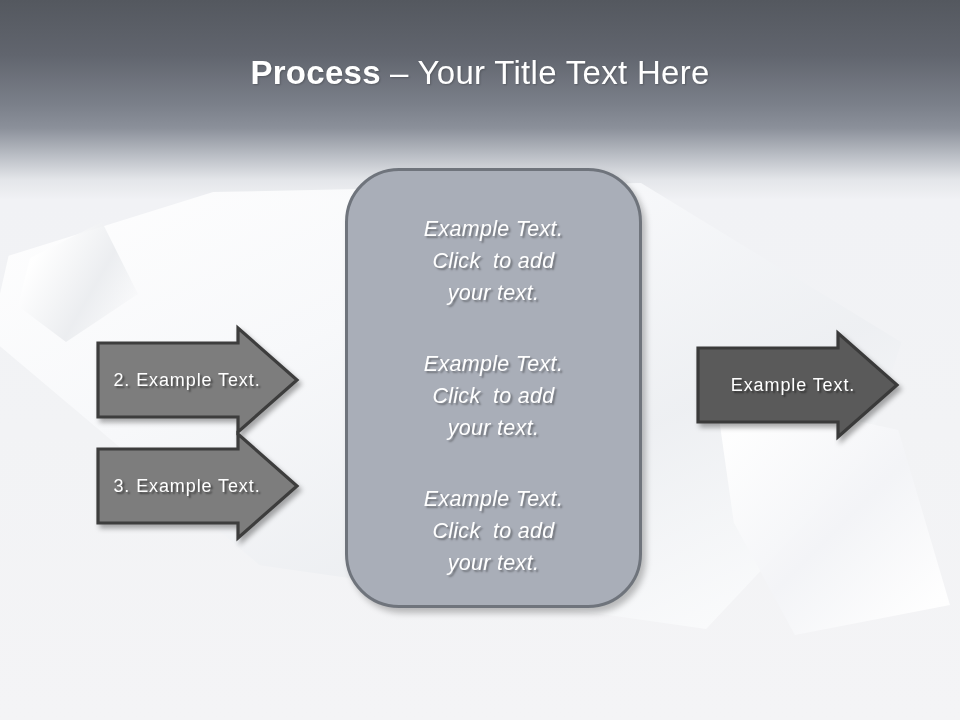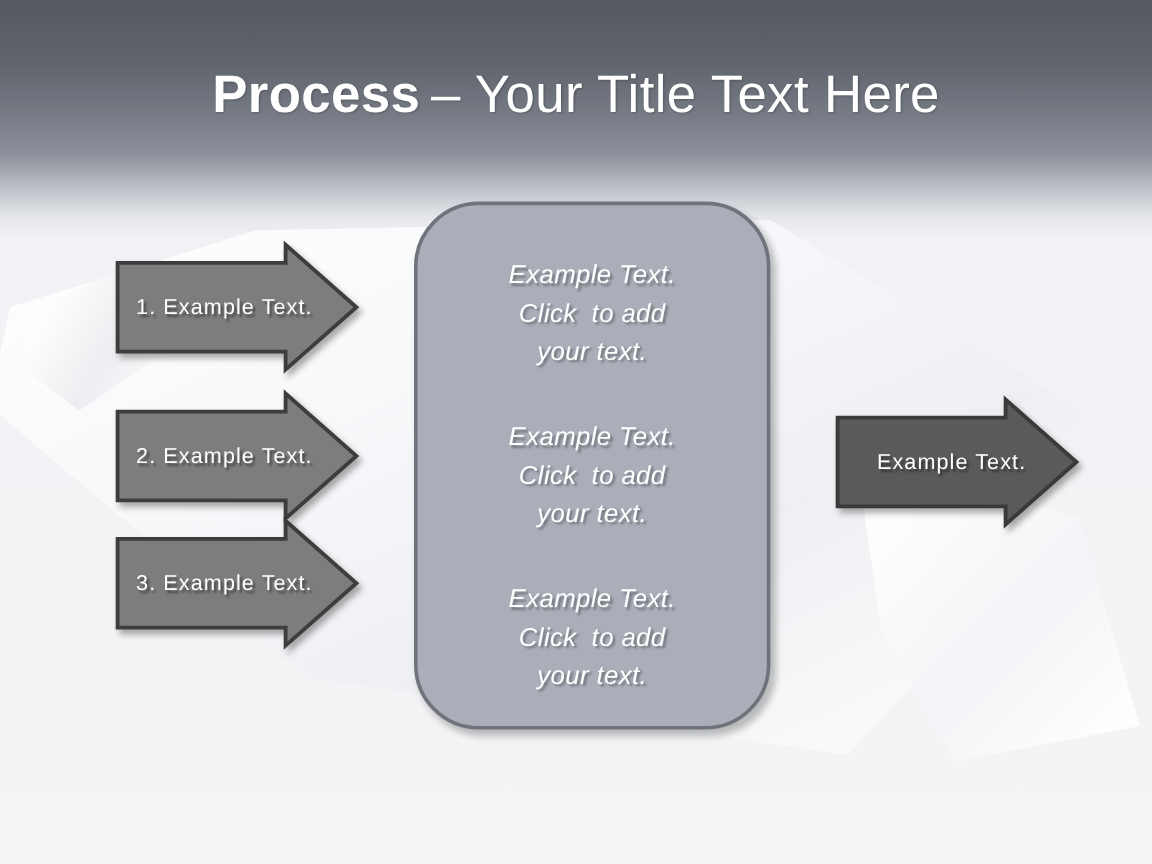--- a/index.html
+++ b/index.html
@@ -48,21 +48,21 @@
     clip-path: polygon(10% 30%, 70% 0%, 100% 60%, 40% 100%, 0% 70%);
     opacity: 0.85;
   }
 
   
   .title {
     position: absolute;
     top: 54px; left: 0; right: 0;
     text-align: center;
     color: var(--title_text, #ffffff);
-    font-size: 44px;
+    font-size: 33px;
     letter-spacing: 0.3px;
     text-shadow: 1px 1px 2px rgba(0,0,0,0.22);
     white-space: nowrap;
   }
   .title .bold { font-weight: bold; }
   .title .rest { font-weight: normal; margin-left: 9px; }
 
   
   .arrow {
     position: absolute;
@@ -120,26 +120,20 @@
 <div class="stage">
 
   <div class="bg-package"></div>
   <div class="bg-crease"></div>
   <div class="bg-fold"></div>
 
   <div class="title">
     <span class="bold">Process</span><span class="rest">– Your Title Text Here</span>
   </div>
 
-  <div class="arrow" style="left:96px; top:201px;">
-    <svg viewBox="0 0 204 110">
-      <path class="arrow-path left" d="M2,18 L142,18 L142,3 L201,55 L142,107 L142,92 L2,92 Z"></path>
-    </svg>
-    <span class="arrow-label">1. Example Text.</span>
-  </div>
 
   <div class="arrow" style="left:96px; top:325px;">
     <svg viewBox="0 0 204 110">
       <path class="arrow-path left" d="M2,18 L142,18 L142,3 L201,55 L142,107 L142,92 L2,92 Z"></path>
     </svg>
     <span class="arrow-label">2. Example Text.</span>
   </div>
 
   <div class="arrow" style="left:96px; top:431px;">
     <svg viewBox="0 0 204 110">

